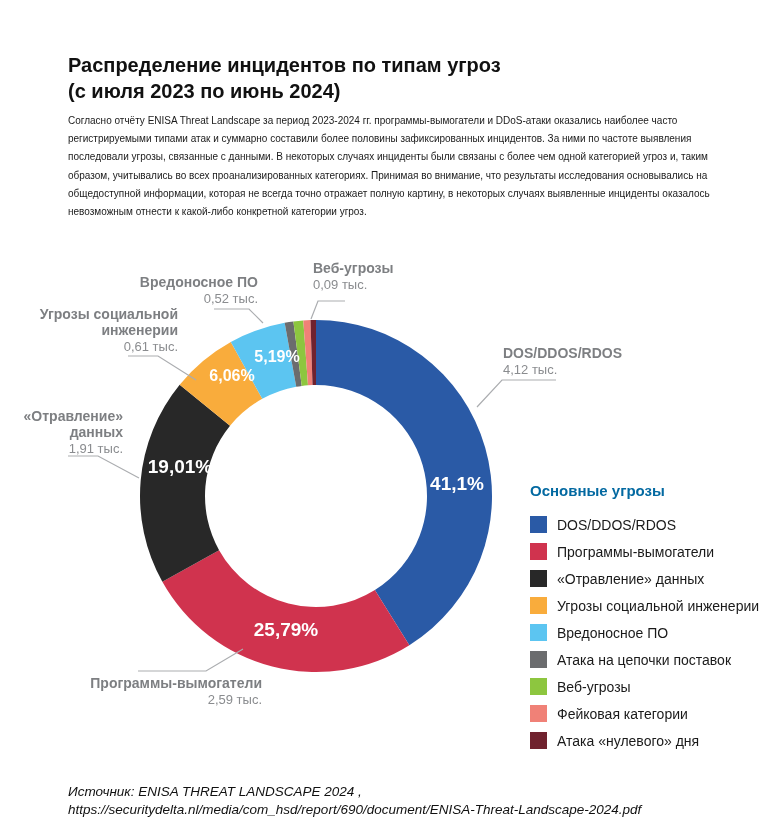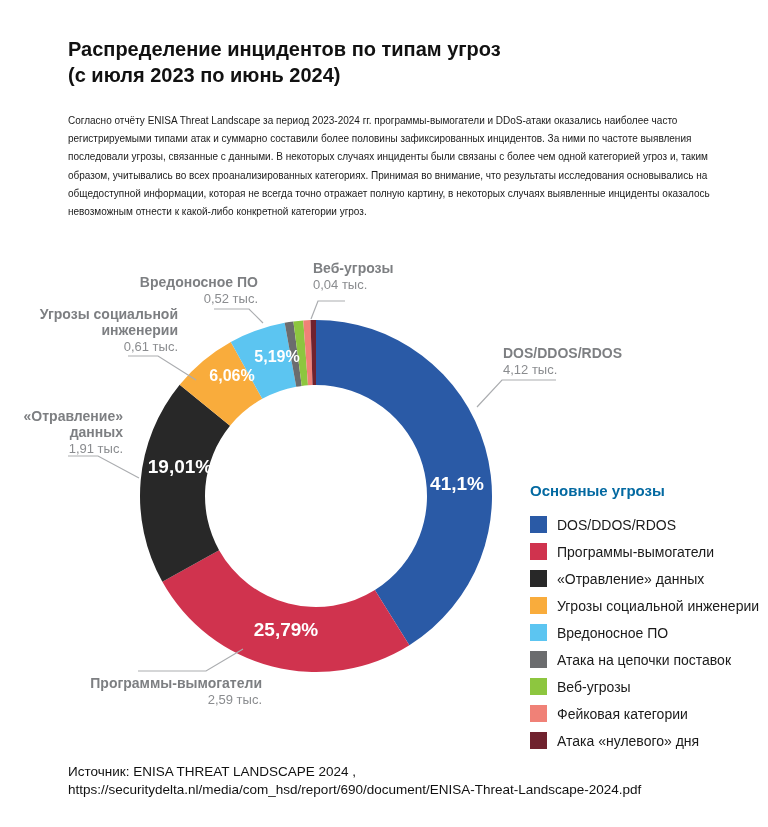--- a/index.html
+++ b/index.html
@@ -1,34 +1,34 @@
 <!DOCTYPE html>
 <html><head>
 <meta charset="utf-8">
 <style>
   html,body{margin:0;padding:0;background:#fff;}
   body{font-family:"Liberation Sans","DejaVu Sans",sans-serif;color:#1a1a1a;}
   .page{position:relative;width:768px;height:827px;background:#fff;overflow:hidden;}
-  .title{position:absolute;left:68px;top:36px;width:640px;font-size:20px;line-height:26px;font-weight:700;color:#111;}
+  .title{position:absolute;left:68px;top:52px;width:640px;font-size:20px;line-height:26px;font-weight:700;color:#111;}
   .intro{position:absolute;left:68px;top:102px;width:672px;font-size:10px;line-height:18.2px;color:#1a1a1a;}
   .chart-layer{position:absolute;left:0;top:0;width:768px;height:827px;}
   svg.chart-svg{position:absolute;left:0;top:0;}
   .pct{position:absolute;transform:translate(-50%,-50%);color:#fff;font-weight:700;white-space:nowrap;}
   .pct-lg{font-size:19px;}
   .pct-sm{font-size:16px;}
   .callout{position:absolute;line-height:1.1;}
   .callout .cname{font-size:14px;font-weight:700;color:#7d7f82;line-height:16px;}
   .callout .cval{font-size:13px;color:#8a8c8f;margin-top:2px;}
   .align-right{text-align:right;}
   .legend{position:absolute;left:530px;top:482px;width:235px;}
   .legend-title{font-size:15px;font-weight:700;color:#0369a1;margin-bottom:12px;}
   .legend-item{display:flex;align-items:center;height:27px;}
   .legend-swatch{width:17px;height:17px;flex:0 0 17px;margin-right:10px;}
   .legend-label{font-size:14px;color:#1a1a1a;white-space:nowrap;}
-  .source{position:absolute;left:68px;top:763px;width:660px;font-size:13.5px;line-height:18px;color:#111;}
+  .source{position:absolute;left:68px;top:783px;width:660px;font-size:13.5px;line-height:18px;font-style:italic;color:#111;}
 </style>
 </head>
 <body>
 
 <div class="page">
 
   <div class="title">
     <div>Распределение инцидентов по типам угроз</div>
     <div>(с июля 2023 по июнь 2024)</div>
   </div>
@@ -59,21 +59,21 @@
     </svg>
 
     <div class="pct pct-lg" style="left:457px;top:484px;">41,1%</div>
     <div class="pct pct-lg" style="left:286px;top:630px;">25,79%</div>
     <div class="pct pct-lg" style="left:180px;top:467px;text-align:center;">19,01%</div>
     <div class="pct pct-sm" style="left:232px;top:376px;">6,06%</div>
     <div class="pct pct-sm" style="left:277px;top:357px;">5,19%</div>
 
     <div class="callout" style="left:313px;top:260px;">
       <div class="cname">Веб-угрозы</div>
-      <div class="cval">0,04 тыс.</div>
+      <div class="cval">0,09 тыс.</div>
     </div>
     <div class="callout align-right" style="left:60px;top:274px;width:198px;">
       <div class="cname">Вредоносное ПО</div>
       <div class="cval">0,52 тыс.</div>
     </div>
     <div class="callout align-right" style="left:30px;top:306px;width:148px;">
       <div class="cname">Угрозы социальной инженерии</div>
       <div class="cval">0,61 тыс.</div>
     </div>
     <div class="callout align-right" style="left:8px;top:408px;width:115px;">

